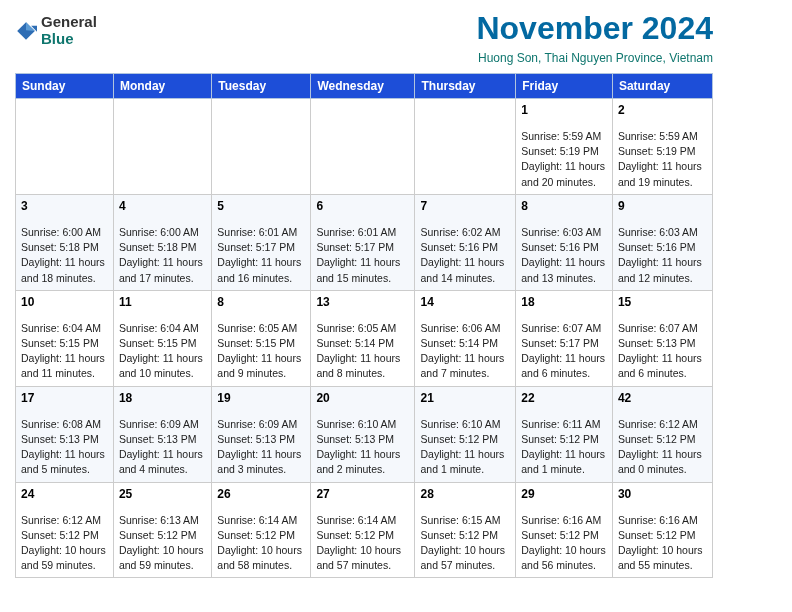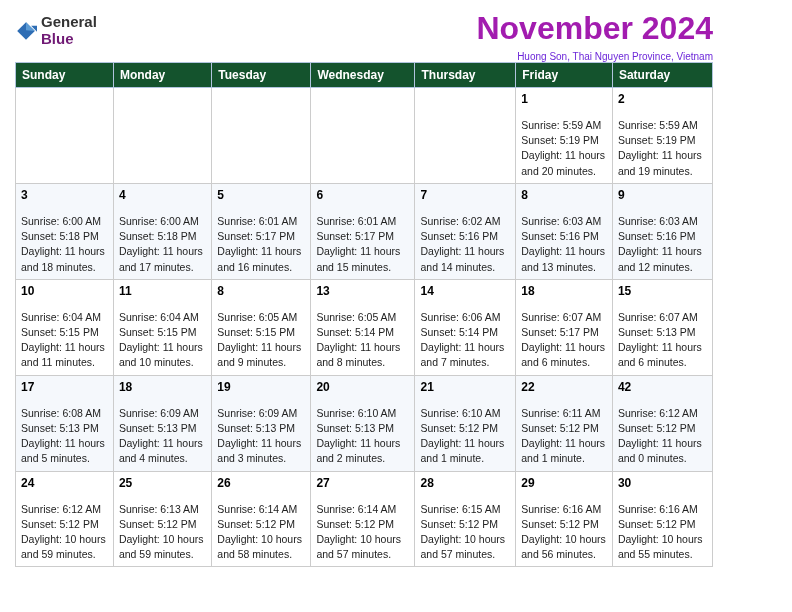--- a/index.html
+++ b/index.html
@@ -30,45 +30,46 @@
       line-height: 1.1;
     }
     .logo-general {
       font-size: 15px;
       font-weight: bold;
       color: #333;
     }
     .logo-blue {
       font-size: 15px;
       font-weight: bold;
-      color: #701a75;
+      color: #0f766e;
     }
     .logo-icon {
       width: 22px;
       height: 22px;
       margin-right: 4px;
     }
     .month-title {
       font-size: 32px;
       font-weight: bold;
-      color: #a21caf;
+      color: #0369a1;
       text-align: right;
     }
     .subtitle {
       text-align: right;
-      font-size: 10px;
-      color: #6d28d9;
+      font-size: 12px;
+      color: #0f766e;
+      margin-bottom: 8px;
     }
     .calendar {
       width: 100%;
       border-collapse: collapse;
       font-size: 11px;
     }
     .calendar th {
-      background: #14532d;
+      background: #1d4ed8;
       color: #fff;
       text-align: left;
       padding: 5px 6px;
       font-size: 12px;
       border: 1px solid #b0c4de;
     }
     .calendar td {
       border: 1px solid #ccc;
       vertical-align: top;
       padding: 4px 5px;

